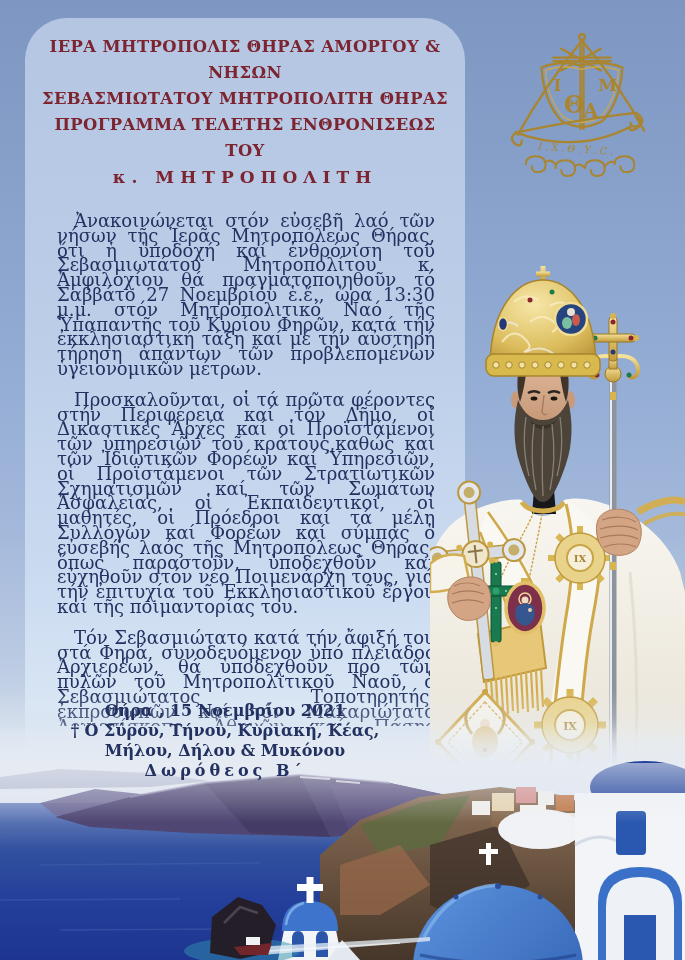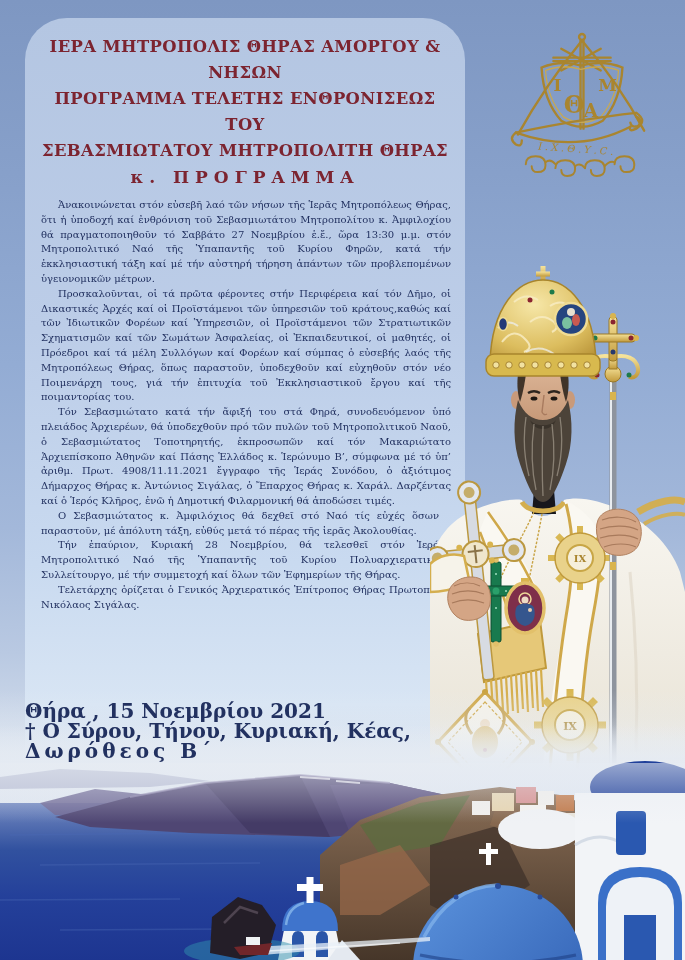--- a/index.html
+++ b/index.html
@@ -13,50 +13,50 @@
     border-radius:42px;
     background:linear-gradient(180deg,#b4c6e2 0%,#bccde8 40%,#c9daf0 70%,#d8e5f4 88%,rgba(225,236,248,0) 100%);
   }
   .title{margin:16px 8px 4px 8px;text-align:center;}
   .title-line{
     font-weight:bold;font-size:16.4px;line-height:26px;color:#7c2430;letter-spacing:.4px;text-align:center;
   }
   .title-line.kyrios{letter-spacing:6px;font-size:17px;}
   .body-text{margin:8px 14px 0 16px;height:528px;overflow:hidden;}
   .body-text p{
-    margin:0;font-size:10px;line-height:14.8px;color:#223160;
+    margin:16px;font-size:18px;line-height:14.8px;color:#223160;
     text-align:justify;text-indent:17px;
   }
   .body-text p.narrow{margin-right:12px;}
   .signature{
     position:absolute;left:25px;top:701px;width:400px;z-index:7;
-    text-align:left;color:#223160;font-weight:600;
-    font-size:20px;line-height:20px;
+    text-align:center;color:#223160;font-weight:600;
+    font-size:16px;line-height:20px;
   }
   .signature .name{letter-spacing:4px;font-weight:700;}
   .emblem{position:absolute;left:498px;top:30px;z-index:3;}
   .bishop{position:absolute;left:430px;top:262px;z-index:4;}
   .haze{
     position:absolute;left:0;top:690px;width:685px;height:130px;z-index:5;
     background:linear-gradient(180deg,rgba(231,237,244,0) 0%,rgba(231,237,244,.5) 45%,rgba(233,238,245,.8) 72%,rgba(233,238,245,0) 100%);
     pointer-events:none;
   }
   .santorini{position:absolute;left:0;bottom:0;z-index:6;}
 </style>
 </head>
 <body>
 
 <div class="canvas">
 
   <div class="panel">
     <div class="title">
       <div class="title-line">ΙΕΡΑ ΜΗΤΡΟΠΟΛΙΣ ΘΗΡΑΣ ΑΜΟΡΓΟΥ &amp; ΝΗΣΩΝ</div>
+      <div class="title-line">ΣΕΒΑΣΜΙΩΤΑΤΟΥ ΜΗΤΡΟΠΟΛΙΤΗ ΘΗΡΑΣ</div>
       <div class="title-line">ΠΡΟΓΡΑΜΜΑ ΤΕΛΕΤΗΣ ΕΝΘΡΟΝΙΣΕΩΣ ΤΟΥ</div>
-      <div class="title-line">ΣΕΒΑΣΜΙΩΤΑΤΟΥ ΜΗΤΡΟΠΟΛΙΤΗ ΘΗΡΑΣ</div>
-      <div class="title-line kyrios">κ. ΠΡΟΓΡΑΜΜΑ</div>
+      <div class="title-line kyrios">κ. ΜΗΤΡΟΠΟΛΙΤΗ</div>
     </div>
     <div class="body-text">
       <p>Ἀνακοινώνεται στόν εὐσεβῆ λαό τῶν νήσων τῆς Ἱερᾶς Μητροπόλεως Θήρας, ὅτι ἡ ὑποδοχή καί ἐνθρόνιση τοῦ Σεβασμιωτάτου Μητροπολίτου κ. Ἀμφιλοχίου θά πραγματοποιηθοῦν τό Σαββάτο 27 Νοεμβρίου ἑ.ἔ., ὥρα 13:30 μ.μ. στόν Μητροπολιτικό Ναό τῆς Ὑπαπαντῆς τοῦ Κυρίου Φηρῶν, κατά τήν ἐκκλησιαστική τάξη καί μέ τήν αὐστηρή τήρηση ἁπάντων τῶν προβλεπομένων ὑγειονομικῶν μέτρων.</p>
       <p>Προσκαλοῦνται, οἱ τά πρῶτα φέροντες στήν Περιφέρεια καί τόν Δῆμο, οἱ Δικαστικές Ἀρχές καί οἱ Προϊστάμενοι τῶν ὑπηρεσιῶν τοῦ κράτους,καθώς καί τῶν Ἰδιωτικῶν Φορέων καί Ὑπηρεσιῶν, οἱ Προϊστάμενοι τῶν Στρατιωτικῶν Σχηματισμῶν καί τῶν Σωμάτων Ἀσφαλείας, οἱ Ἐκπαιδευτικοί, οἱ μαθητές, οἱ Πρόεδροι καί τά μέλη Συλλόγων καί Φορέων καί σύμπας ὁ εὐσεβής λαός τῆς Μητροπόλεως Θήρας, ὅπως παραστοῦν, ὑποδεχθοῦν καί εὐχηθοῦν στόν νέο Ποιμενάρχη τους, γιά τήν ἐπιτυχία τοῦ Ἐκκλησιαστικοῦ ἔργου καί τῆς ποιμαντορίας του.</p>
       <p>Τόν Σεβασμιώτατο κατά τήν ἄφιξή του στά Φηρά, συνοδευόμενον ὑπό πλειάδος Ἀρχιερέων, θά ὑποδεχθοῦν πρό τῶν πυλῶν τοῦ Μητροπολιτικοῦ Ναοῦ, ὁ Σεβασμιώτατος Τοποτηρητής, ἐκπροσωπῶν καί τόν Μακαριώτατο Ἀρχιεπίσκοπο Ἀθηνῶν καί Πάσης Ἑλλάδος κ. Ἱερώνυμο Β’, σύμφωνα μέ τό ὑπ’ ἀριθμ. Πρωτ. 4908/11.11.2021 ἔγγραφο τῆς Ἱεράς Συνόδου, ὁ ἀξιότιμος Δήμαρχος Θήρας κ. Ἀντώνιος Σιγάλας, ὁ Ἔπαρχος Θήρας κ. Χαράλ. Δαρζέντας καί ὁ Ἱερός Κλῆρος, ἐνῶ ἡ Δημοτική Φιλαρμονική θά ἀποδώσει τιμές.</p>
       <p class="narrow">Ο Σεβασμιώτατος κ. Ἀμφιλόχιος θά δεχθεῖ στό Ναό τίς εὐχές ὅσων παραστοῦν, μέ ἀπόλυτη τάξη, εὐθύς μετά τό πέρας τῆς ἱερᾶς Ἀκολουθίας.</p>
       <p class="narrow">Τήν ἐπαύριον, Κυριακή 28 Νοεμβρίου, θά τελεσθεῖ στόν Ἱερό Μητροπολιτικό Ναό τῆς Ὑπαπαντῆς τοῦ Κυρίου Πολυαρχιερατικό Συλλείτουργο, μέ τήν συμμετοχή καί ὅλων τῶν Ἐφημερίων τῆς Θήρας.</p>
       <p class="narrow">Τελετάρχης ὁρίζεται ὁ Γενικός Ἀρχιερατικός Ἐπίτροπος Θήρας Πρωτοπρ. Νικόλαος Σιγάλας.</p>
     </div>
   </div>
@@ -473,16 +473,17 @@
       <path d="M 234,222 L 272,218 L 268,230 L 240,230 Z" fill="#70262a"></path>
       <rect x="246" y="212" width="14" height="8" fill="#f0f2f4"></rect>
     </g>
 
     <rect x="0" y="38" width="685" height="60" fill="url(#hazeAtmo)"></rect>
   </svg>
 
   <div class="signature">
     <div>Θήρα , 15 Νοεμβρίου 2021</div>
     <div>† Ο Σύρου, Τήνου, Κυριακή, Κέας,</div>
+    <div>Μήλου, Δήλου &amp; Μυκόνου</div>
     <div class="name">Δωρόθεος Β΄</div>
   </div>
 
 </div>
 
 </body></html>

